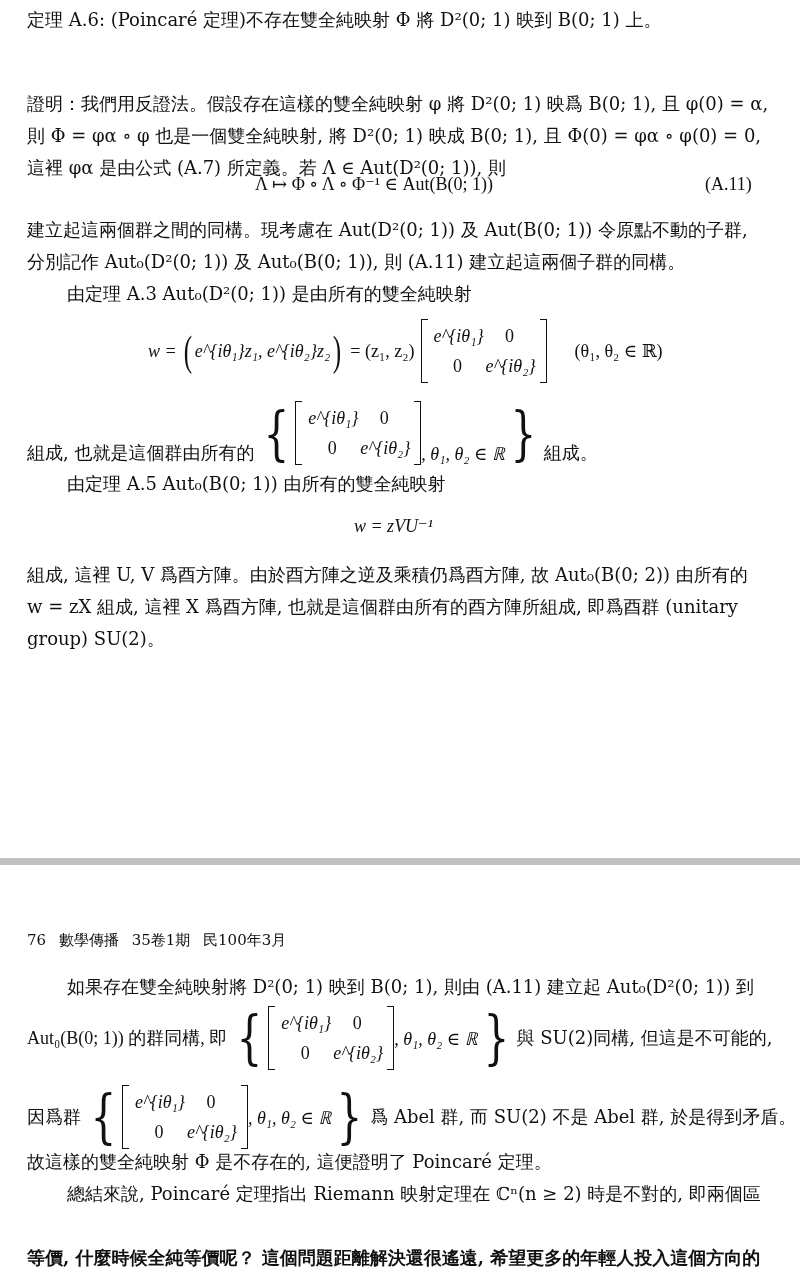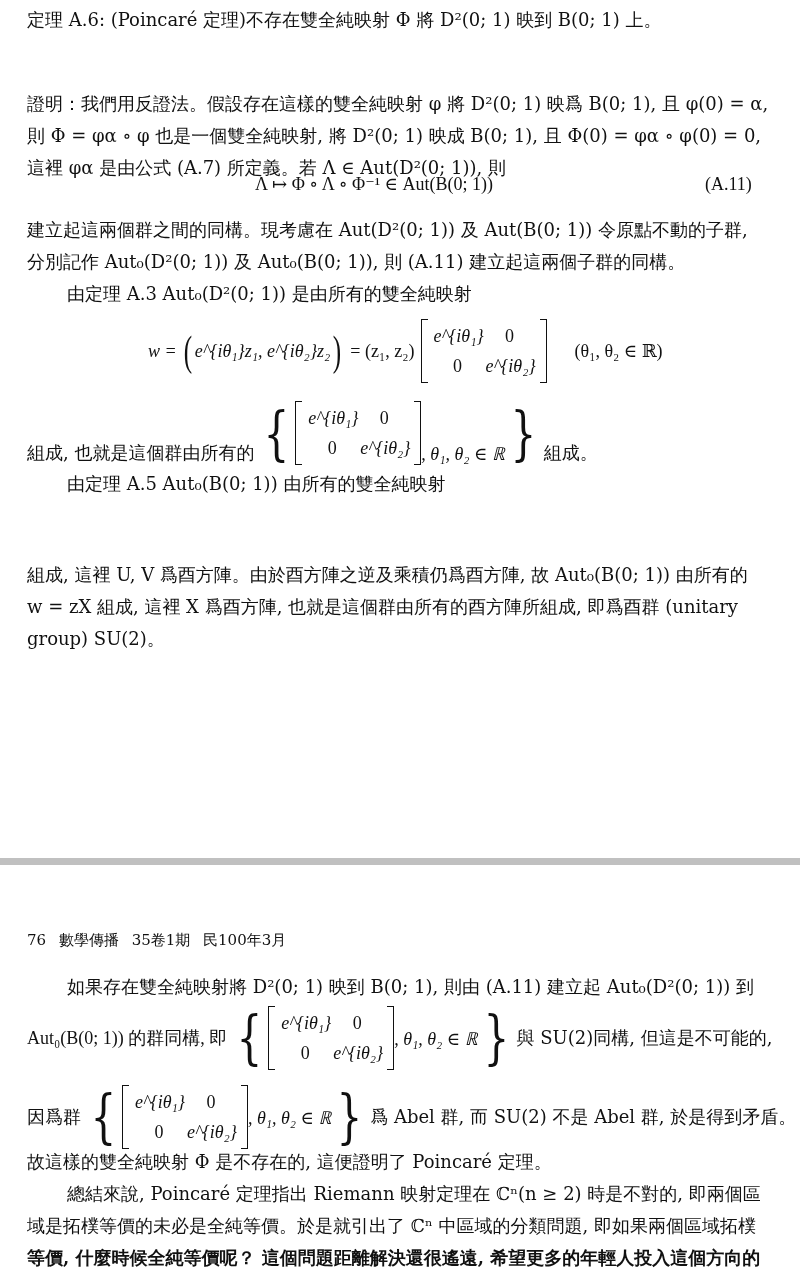--- a/index.html
+++ b/index.html
@@ -88,22 +88,23 @@
         </span>
         <span class="bk r"></span>
       </span>
       <span class="m i">, θ₁, θ₂ ∈ ℝ</span>
       <span class="brace">}</span>
       <span style="margin-left:2px;">組成。</span>
     </div>
   </div>
 
   <div class="line indent" style="top:472px;">由定理 A.5 Aut₀(B(0; 1)) 由所有的雙全純映射</div>
+  <div class="line center m i" style="top:514px;">w = zVU⁻¹</div>
 
-  <div class="line" style="top:563px;">組成, 這裡 U, V 爲酉方陣。由於酉方陣之逆及乘積仍爲酉方陣, 故 Aut₀(B(0; 1)) 由所有的</div>
+  <div class="line" style="top:563px;">組成, 這裡 U, V 爲酉方陣。由於酉方陣之逆及乘積仍爲酉方陣, 故 Aut₀(B(0; 2)) 由所有的</div>
   <div class="line" style="top:595px;">w = zX 組成, 這裡 X 爲酉方陣, 也就是這個群由所有的酉方陣所組成, 即爲酉群 (unitary</div>
   <div class="line" style="top:627px;">group) SU(2)。</div>
 </div>
 
 <div class="page-divider"></div>
 
 <div class="page page-2">
   <div class="runhead">
     <span>76</span>
     <span>數學傳播</span>
@@ -148,15 +149,14 @@
         <span class="bk r"></span>
       </span>
       <span class="m i">, θ₁, θ₂ ∈ ℝ</span>
       <span class="brace">}</span>
       <span style="margin-left:2px;">爲 Abel 群, 而 SU(2) 不是 Abel 群, 於是得到矛盾。</span>
     </div>
   </div>
 
   <div class="line" style="top:285px;">故這樣的雙全純映射 Φ 是不存在的, 這便證明了 Poincaré 定理。</div>
   <div class="line indent" style="top:317px;">總結來說, Poincaré 定理指出 Riemann 映射定理在 ℂⁿ(n ≥ 2) 時是不對的, 即兩個區</div>
-  <div class="line" style="top:349px;">域是拓樸等價的未必是全純等價。於是就引出了 ℂⁿ 中區域的分類問題, 即如果兩個區域拓樸</div>
   <div class="line" style="top:381px;font-weight:bold;">等價, 什麼時候全純等價呢？ 這個問題距離解決還很遙遠, 希望更多的年輕人投入這個方向的</div>
 </div>
 
 </body></html>

